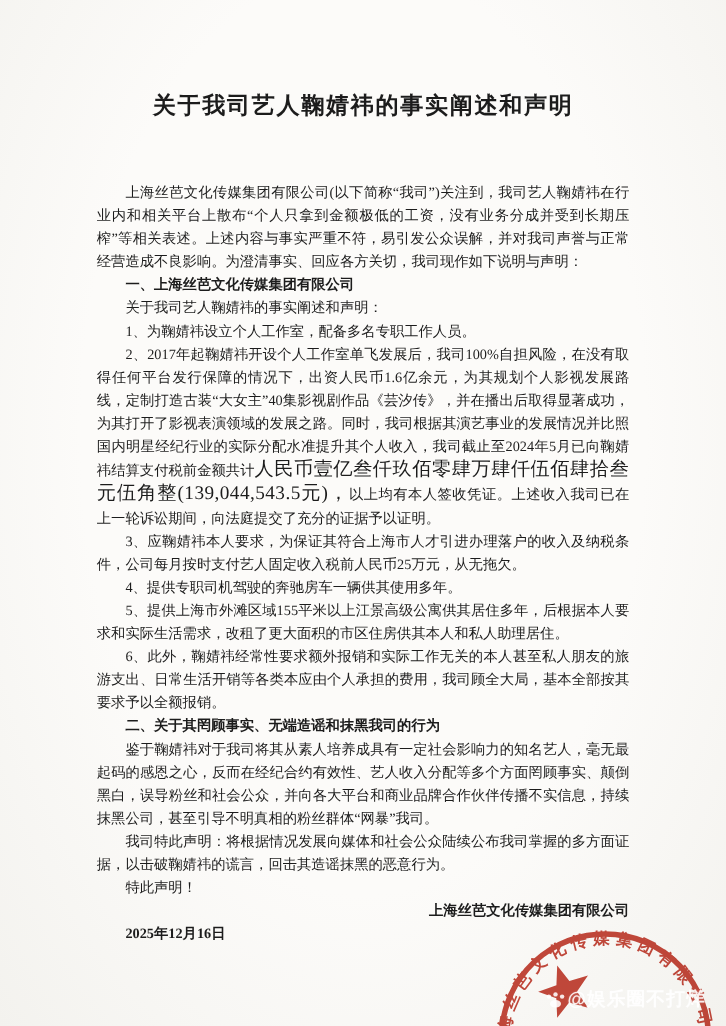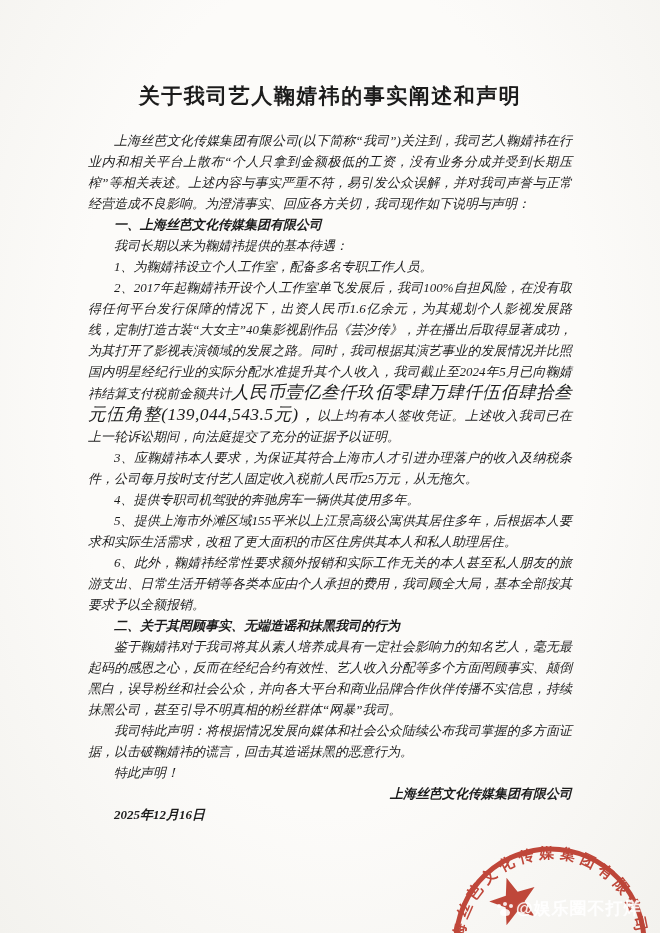--- a/index.html
+++ b/index.html
@@ -7,22 +7,22 @@
     position:relative;width:660px;height:933px;overflow:hidden;
     background:radial-gradient(ellipse at 50% 42%, #fcfbf9 55%, #f3f2ee 100%);
     font-family:"Liberation Serif","DejaVu Serif",serif;
     color:#1c1c1c;
   }
   .title{
     position:absolute;top:82px;left:0;width:100%;
     text-align:center;font-size:21px;font-weight:bold;letter-spacing:1.5px;
   }
   .content{
-    position:absolute;left:88px;top:130px;width:484px;
-    font-size:13px;line-height:21px;text-align:justify;font-style:italic;
+    position:absolute;left:88px;top:164px;width:484px;
+    font-size:13px;line-height:21px;text-align:justify;
   }
   .content p{margin:0;text-indent:2em;}
   .heading{font-weight:bold;margin-top:19px;}
   .big{font-size:17.5px;letter-spacing:.4px;}
   .sig-company{margin-top:12px;text-align:right;font-weight:bold;text-indent:0;}
   .sig-date{font-weight:bold;text-indent:0;padding-right:26px;}
   .stamp{
     position:absolute;left:438px;top:838px;z-index:3;
     mix-blend-mode:multiply;opacity:.92;overflow:hidden;
   }
@@ -49,21 +49,21 @@
 <body>
 
 <div class="page">
 
   <div class="title">关于我司艺人鞠婧祎的事实阐述和声明</div>
 
   <div class="content">
     <p>上海丝芭文化传媒集团有限公司(以下简称“我司”)关注到，我司艺人鞠婧祎在行业内和相关平台上散布“个人只拿到金额极低的工资，没有业务分成并受到长期压榨”等相关表述。上述内容与事实严重不符，易引发公众误解，并对我司声誉与正常经营造成不良影响。为澄清事实、回应各方关切，我司现作如下说明与声明：</p>
 
     <p class="heading">一、上海丝芭文化传媒集团有限公司</p>
-    <p>我司长期以来为鞠婧祎提供的基本待遇：</p>
+    <p>关于我司艺人鞠婧祎的事实阐述和声明：</p>
     <p>1、为鞠婧祎设立个人工作室，配备多名专职工作人员。</p>
     <p><span>2、2017年起鞠婧祎开设个人工作室单飞发展后，我司100%自担风险，在没有取得任何平台发行保障的情况下，出资人民币1.6亿余元，为其规划个人影视发展路线，定制打造古装“大女主”40集影视剧作品《芸汐传》，并在播出后取得显著成功，为其打开了影视表演领域的发展之路。同时，我司根据其演艺事业的发展情况并比照国内明星经纪行业的实际分配水准提升其个人收入，我司截止至2024年5月已向鞠婧祎结算支付税前金额共计</span><span class="big">人民币壹亿叁仟玖佰零肆万肆仟伍佰肆拾叁元伍角整(139,044,543.5元)，</span><span>以上均有本人签收凭证。上述收入我司已在上一轮诉讼期间，向法庭提交了充分的证据予以证明。</span></p>
     <p>3、应鞠婧祎本人要求，为保证其符合上海市人才引进办理落户的收入及纳税条件，公司每月按时支付艺人固定收入税前人民币25万元，从无拖欠。</p>
     <p>4、提供专职司机驾驶的奔驰房车一辆供其使用多年。</p>
     <p>5、提供上海市外滩区域155平米以上江景高级公寓供其居住多年，后根据本人要求和实际生活需求，改租了更大面积的市区住房供其本人和私人助理居住。</p>
     <p>6、此外，鞠婧祎经常性要求额外报销和实际工作无关的本人甚至私人朋友的旅游支出、日常生活开销等各类本应由个人承担的费用，我司顾全大局，基本全部按其要求予以全额报销。</p>
 
     <p class="heading">二、关于其罔顾事实、无端造谣和抹黑我司的行为</p>
     <p>鉴于鞠婧祎对于我司将其从素人培养成具有一定社会影响力的知名艺人，毫无最起码的感恩之心，反而在经纪合约有效性、艺人收入分配等多个方面罔顾事实、颠倒黑白，误导粉丝和社会公众，并向各大平台和商业品牌合作伙伴传播不实信息，持续抹黑公司，甚至引导不明真相的粉丝群体“网暴”我司。</p>
     <p>我司特此声明：将根据情况发展向媒体和社会公众陆续公布我司掌握的多方面证据，以击破鞠婧祎的谎言，回击其造谣抹黑的恶意行为。</p>

